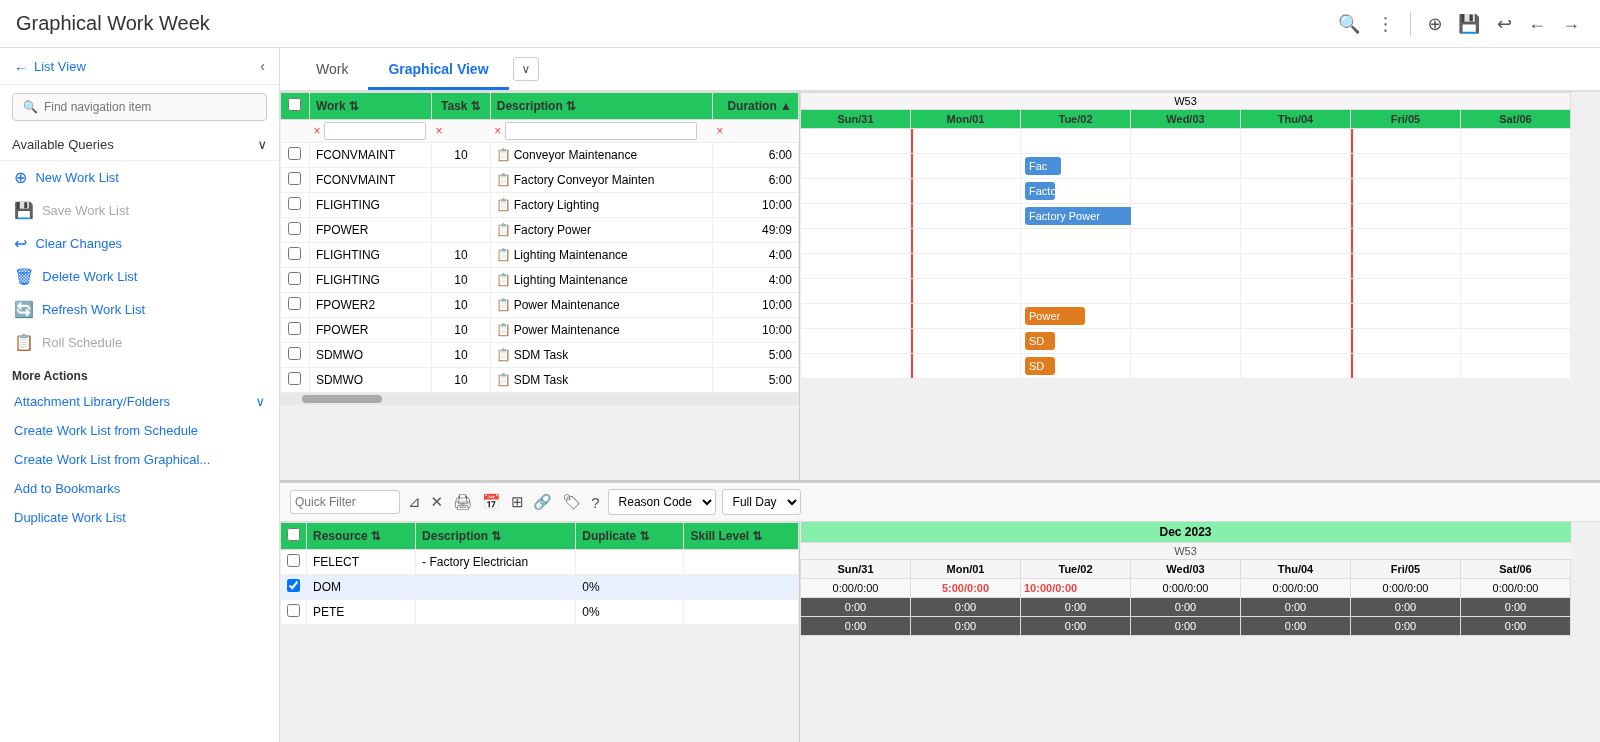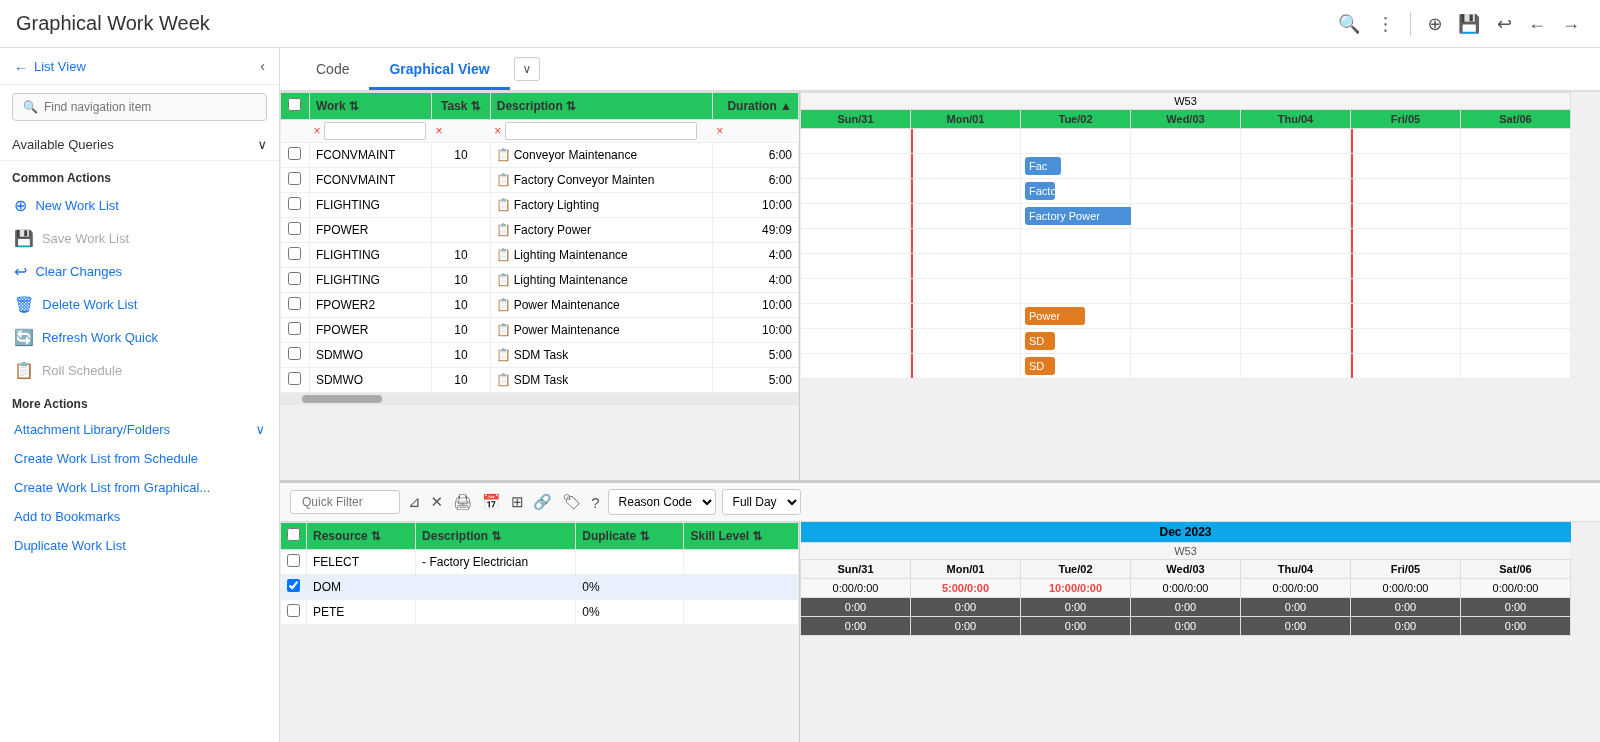--- a/index.html
+++ b/index.html
@@ -111,29 +111,29 @@
     }
     .bar-blue { background: #4a90d9; }
     .bar-orange { background: #e07b20; }
 
     
     .bottom-toolbar {
       display: flex; align-items: center; gap: 6px; padding: 6px 10px;
       background: #f8f8f8; border-bottom: 1px solid #ddd;
     }
     .bottom-toolbar input[type=text] {
-      border: 1px solid #ccc; border-radius: 3px; padding: 4px 11px; font-size: 12px; width: 110px;
+      border: 1px solid #ccc; border-radius: 3px; padding: 4px 4px; font-size: 12px; width: 110px;
     }
     .tb-icon { font-size: 15px; color: #555; cursor: pointer; padding: 2px; }
     .tb-select { border: 1px solid #ccc; border-radius: 3px; padding: 4px 6px; font-size: 12px; background: #fff; cursor: pointer; }
 
     
     .resource-table-wrap { width: 520px; min-width: 520px; overflow: auto; border-right: 1px solid #ccc; }
     .gantt-bottom-wrap { flex: 1; overflow: auto; }
-    .gantt-bottom-header { background: #0ea5e9; padding: 3px 0; text-align: center; font-size: 12px; font-weight: 600; border-bottom: 1px solid #ddd; }
+    .gantt-bottom-header { background: #86efac; padding: 3px 0; text-align: center; font-size: 12px; font-weight: 600; border-bottom: 1px solid #ddd; }
     .gantt-bottom-week { text-align: center; font-size: 11px; color: #555; border-bottom: 1px solid #ddd; padding: 2px 0; background: #f5f5f5; }
 
     .checkbox-cell { width: 24px; text-align: center; }
     .checked-row td { background: #e8f0fe !important; }
 
     .scroll-bar-h { height: 12px; background: #e8e8e8; display: flex; align-items: center; padding: 0 2px; }
     .scroll-thumb { height: 8px; background: #aaa; border-radius: 4px; width: 80px; margin-left: 20px; }
   </style>
 </head>
 <body>
@@ -162,41 +162,40 @@
     </div>
     <div class="sidebar-search">
       <span>🔍</span>
       <input type="text" placeholder="Find navigation item" style="">
     </div>
     <div class="sidebar-queries">
       <span>Available Queries</span>
       <span>∨</span>
     </div>
 
-    <div class="section-label">Common Actions</div>
 
     <div class="sidebar-action">
       <span class="act-icon">⊕</span>
       <span>New Work List</span>
     </div>
     <div class="sidebar-action disabled">
       <span class="act-icon">💾</span>
       <span>Save Work List</span>
     </div>
     <div class="sidebar-action">
       <span class="act-icon">↩</span>
       <span>Clear Changes</span>
     </div>
     <div class="sidebar-action">
       <span class="act-icon">🗑</span>
       <span>Delete Work List</span>
     </div>
     <div class="sidebar-action">
       <span class="act-icon">🔄</span>
-      <span>Refresh Work Quick</span>
+      <span>Refresh Work List</span>
     </div>
     <div class="sidebar-action disabled">
       <span class="act-icon">📋</span>
       <span>Roll Schedule</span>
     </div>
 
     <div class="section-label">More Actions</div>
 
     <div class="sidebar-action-expand">
       <div class="left">
@@ -215,21 +214,21 @@
     </div>
     <div class="sidebar-action">
       <span>Duplicate Work List</span>
     </div>
   </div>
 
   <div class="content">
 
     <div class="tabs-bar">
       <div class="tab">
-        <span>Code</span>
+        <span>Work</span>
       </div>
       <div class="tab active">
         <span>Graphical View</span>
       </div>
       <button class="tab-dropdown">∨</button>
     </div>
 
     <div class="split-top">
       <div class="table-gantt">
 
@@ -615,21 +614,21 @@
                 <td style="text-align:center;border:1px solid #ddd;padding:3px;min-width:110px;">Wed/03</td>
                 <td style="text-align:center;border:1px solid #ddd;padding:3px;min-width:110px;">Thu/04</td>
                 <td style="text-align:center;border:1px solid #ddd;padding:3px;min-width:110px;">Fri/05</td>
                 <td style="text-align:center;border:1px solid #ddd;padding:3px;min-width:110px;">Sat/06</td>
               </tr>
             </thead>
             <tbody id="res-gantt-tbody">
             <tr>
                   <td style="text-align: center; font-size: 11px; border: 1px solid rgb(221, 221, 221); padding: 3px; min-width: 110px; background: rgb(248, 248, 248);">0:00/0:00</td>
                   <td style="text-align: center; font-size: 11px; border: 1px solid rgb(221, 221, 221); padding: 3px; min-width: 110px; background: rgb(248, 248, 248); color: rgb(238, 68, 68); font-weight: 600;">5:00/0:00</td>
-                  <td style="text-align: center; font-size: 11px; border: 1px solid rgb(221, 221, 221); padding: 3px; min-width: 110px; background: rgb(248, 248, 248); color: rgb(238, 68, 68); font-weight: 600;">10:00/0:00</td>
+                  <td style="font-size: 11px; border: 1px solid rgb(221, 221, 221); padding: 3px; min-width: 110px; background: rgb(248, 248, 248); color: rgb(238, 68, 68); font-weight: 600;">10:00/0:00</td>
                   <td style="text-align: center; font-size: 11px; border: 1px solid rgb(221, 221, 221); padding: 3px; min-width: 110px; background: rgb(248, 248, 248);">0:00/0:00</td>
                   <td style="text-align: center; font-size: 11px; border: 1px solid rgb(221, 221, 221); padding: 3px; min-width: 110px; background: rgb(248, 248, 248);">0:00/0:00</td>
                   <td style="text-align: center; font-size: 11px; border: 1px solid rgb(221, 221, 221); padding: 3px; min-width: 110px; background: rgb(248, 248, 248);">0:00/0:00</td>
                   <td style="text-align: center; font-size: 11px; border: 1px solid rgb(221, 221, 221); padding: 3px; min-width: 110px; background: rgb(248, 248, 248);">0:00/0:00</td>
                 </tr>
                 <tr>
                   <td style="text-align: center; font-size: 11px; border: 1px solid rgb(221, 221, 221); padding: 3px; min-width: 110px; background: rgb(85, 85, 85); color: rgb(255, 255, 255);">0:00</td>
                   <td style="text-align: center; font-size: 11px; border: 1px solid rgb(221, 221, 221); padding: 3px; min-width: 110px; background: rgb(85, 85, 85); color: rgb(255, 255, 255);">0:00</td>
                   <td style="text-align: center; font-size: 11px; border: 1px solid rgb(221, 221, 221); padding: 3px; min-width: 110px; background: rgb(85, 85, 85); color: rgb(255, 255, 255);">0:00</td>
                   <td style="text-align: center; font-size: 11px; border: 1px solid rgb(221, 221, 221); padding: 3px; min-width: 110px; background: rgb(85, 85, 85); color: rgb(255, 255, 255);">0:00</td>

